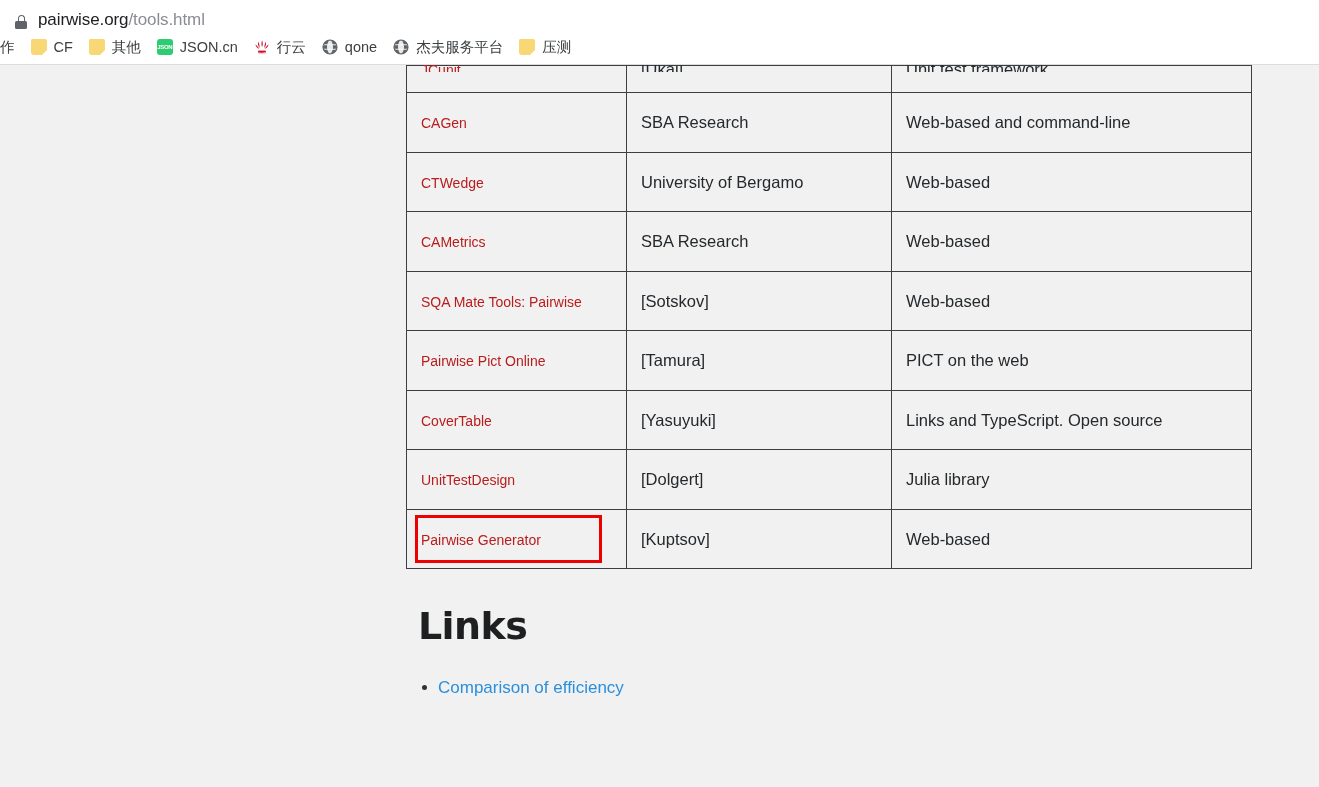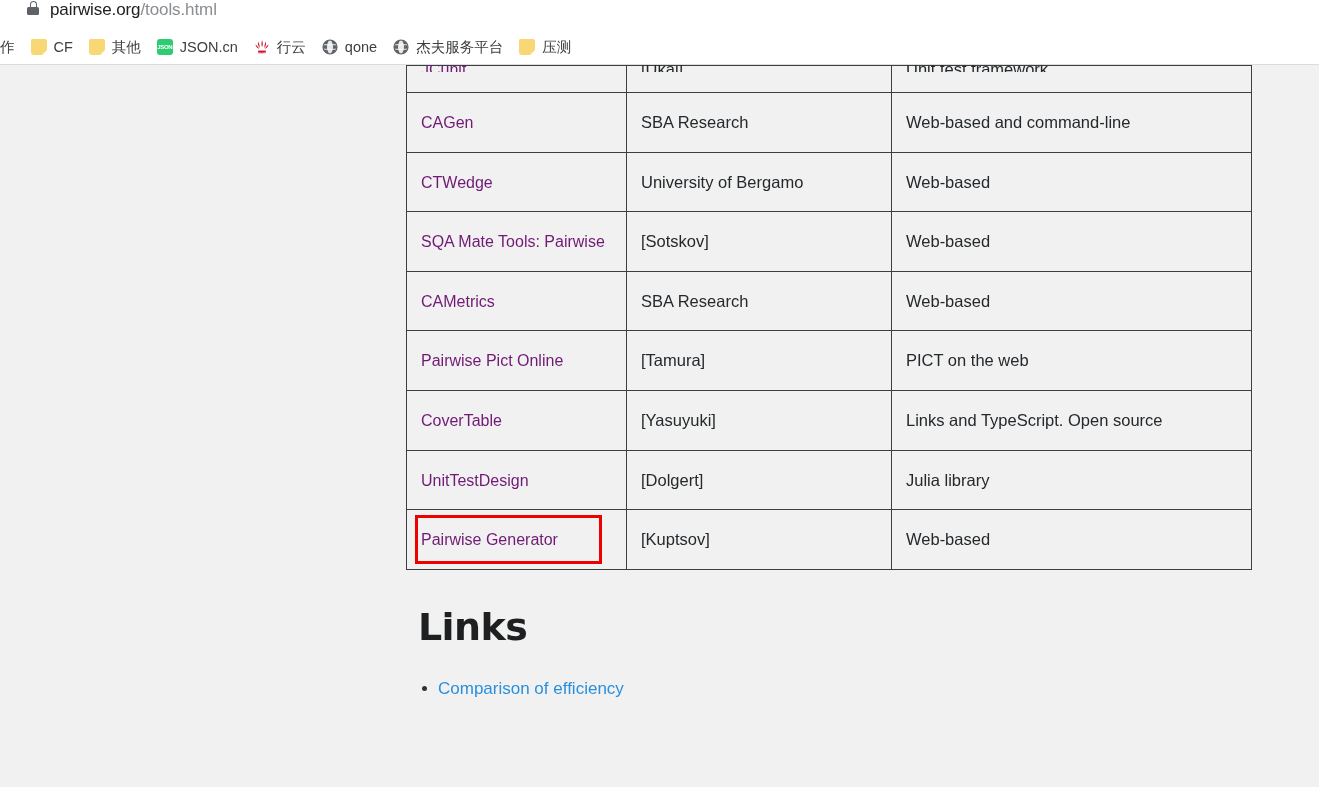--- a/index.html
+++ b/index.html
@@ -17,22 +17,22 @@
 
   
   .browser-chrome {
     width: 1319px;
     background: #ffffff;
   }
 
   .omnibox-row {
     height: 30px;
     display: flex;
-    align-items: flex-start;
-    padding-left: 24px;
+    align-items: flex-end;
+    padding-left: 12px;
     background: #ffffff;
   }
   .lock-icon {
     width: 14px;
     height: 16px;
     position: relative;
     flex: 0 0 auto;
     margin-right: 10px;
     margin-left: 2px;
   }
@@ -166,23 +166,23 @@
     font-size: 16.5px;
     color: #25292c;
     vertical-align: top;
     line-height: 1.85;
     background: #f1f1f1;
   }
   table.tools-table td.col-name { width: 205px; }
   table.tools-table td.col-author { width: 250px; }
   table.tools-table td.col-desc { width: 345px; }
   table.tools-table a {
-    color: #701a75;
+    color: #b91c1c;
     text-decoration: none;
-    font-size: 16px;
+    font-size: 14px;
   }
 
   
   tr.clipped td {
     padding-top: 0;
     height: 12px;
   }
   tr.clipped .clip-wrap {
     display: block;
     height: 18px;
@@ -355,31 +355,31 @@
         <tr>
           <td class="col-name">
             <a href="#">CTWedge</a>
           </td>
           <td class="col-author">University of Bergamo</td>
           <td class="col-desc">Web-based</td>
         </tr>
 
         <tr>
           <td class="col-name">
+            <a href="#">CAMetrics</a>
+          </td>
+          <td class="col-author">SBA Research</td>
+          <td class="col-desc">Web-based</td>
+        </tr>
+
+        <tr>
+          <td class="col-name">
             <a href="#">SQA Mate Tools: Pairwise</a>
           </td>
           <td class="col-author">[Sotskov]</td>
-          <td class="col-desc">Web-based</td>
-        </tr>
-
-        <tr>
-          <td class="col-name">
-            <a href="#">CAMetrics</a>
-          </td>
-          <td class="col-author">SBA Research</td>
           <td class="col-desc">Web-based</td>
         </tr>
 
 
         <tr>
           <td class="col-name">
             <a href="#">Pairwise Pict Online</a>
           </td>
           <td class="col-author">[Tamura]</td>
           <td class="col-desc">PICT on the web</td>

